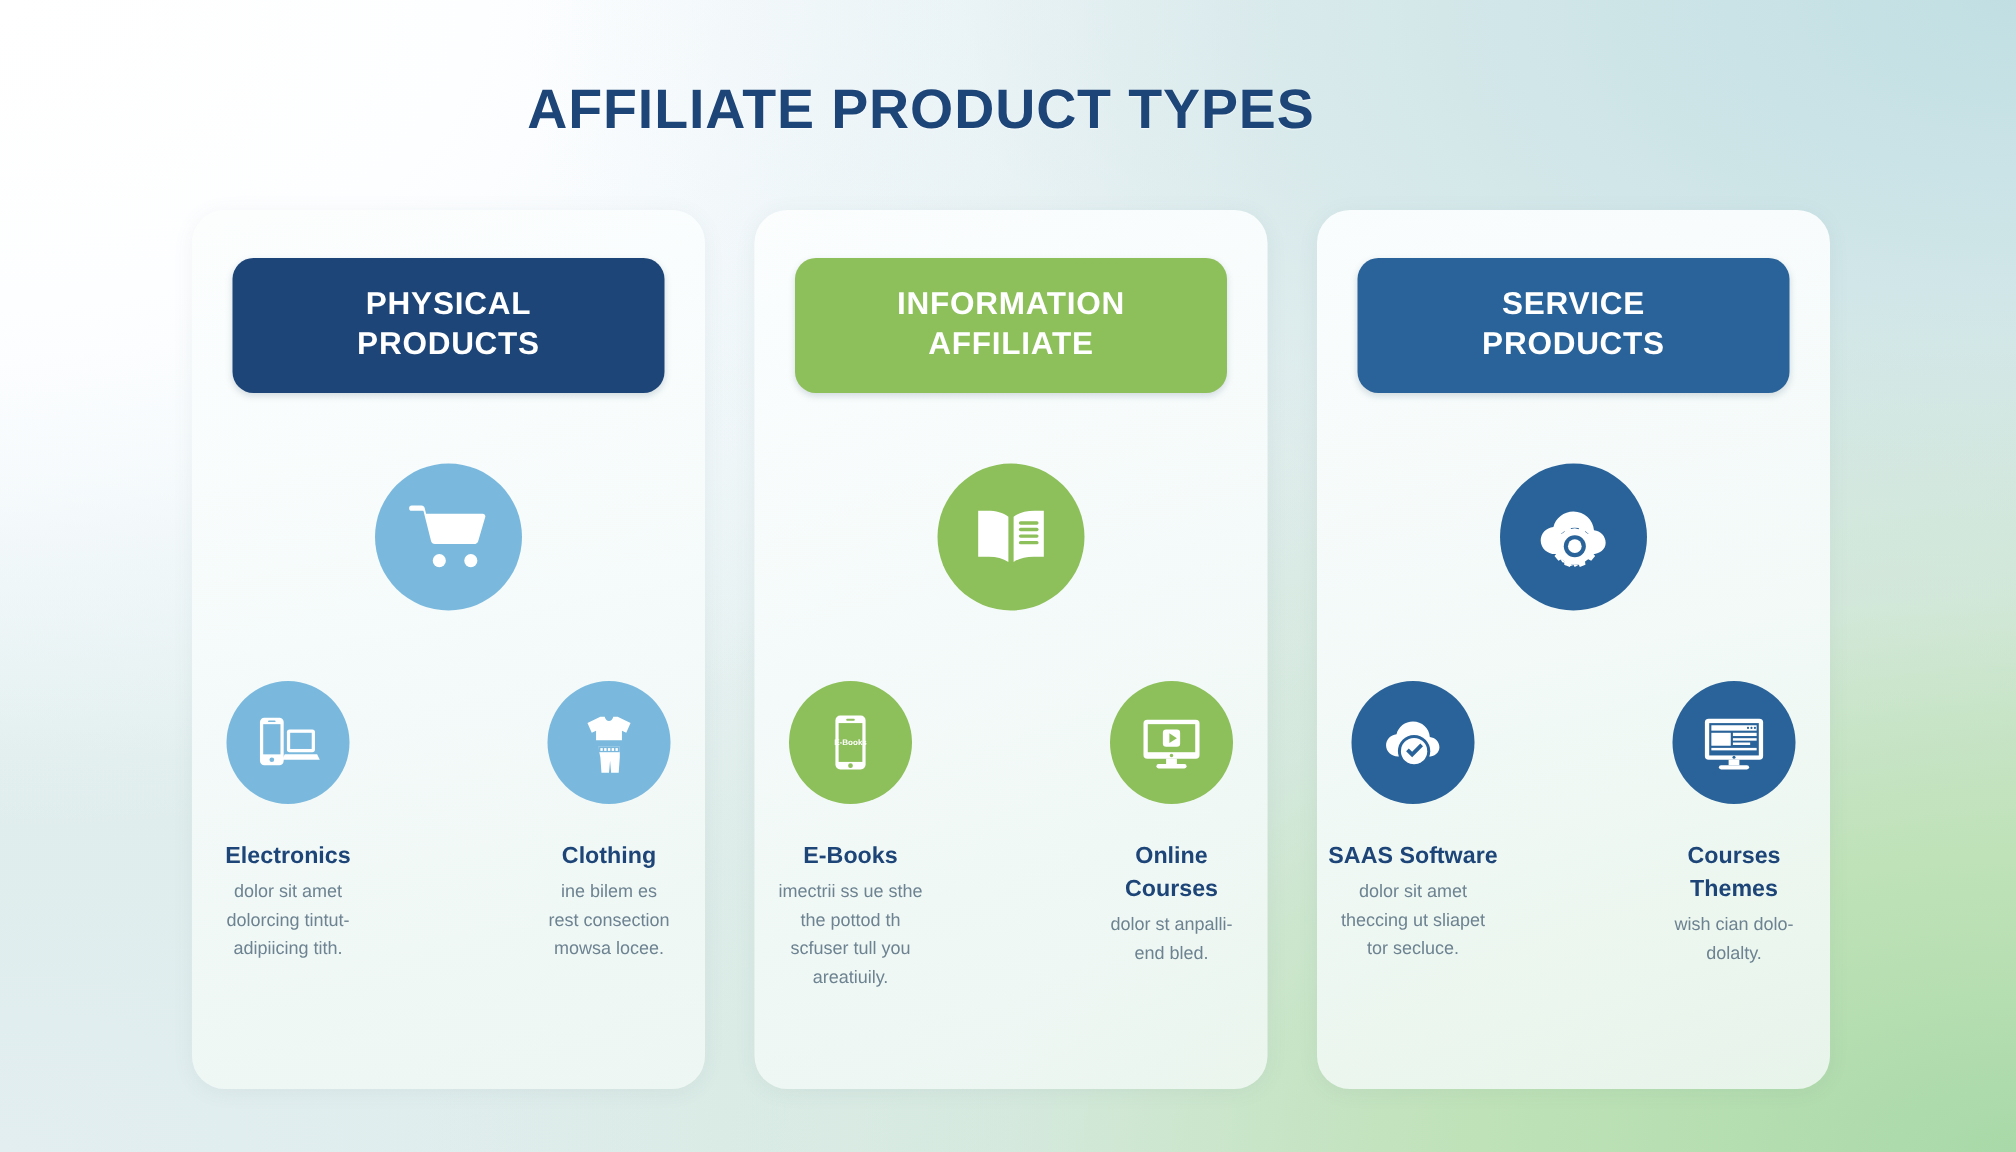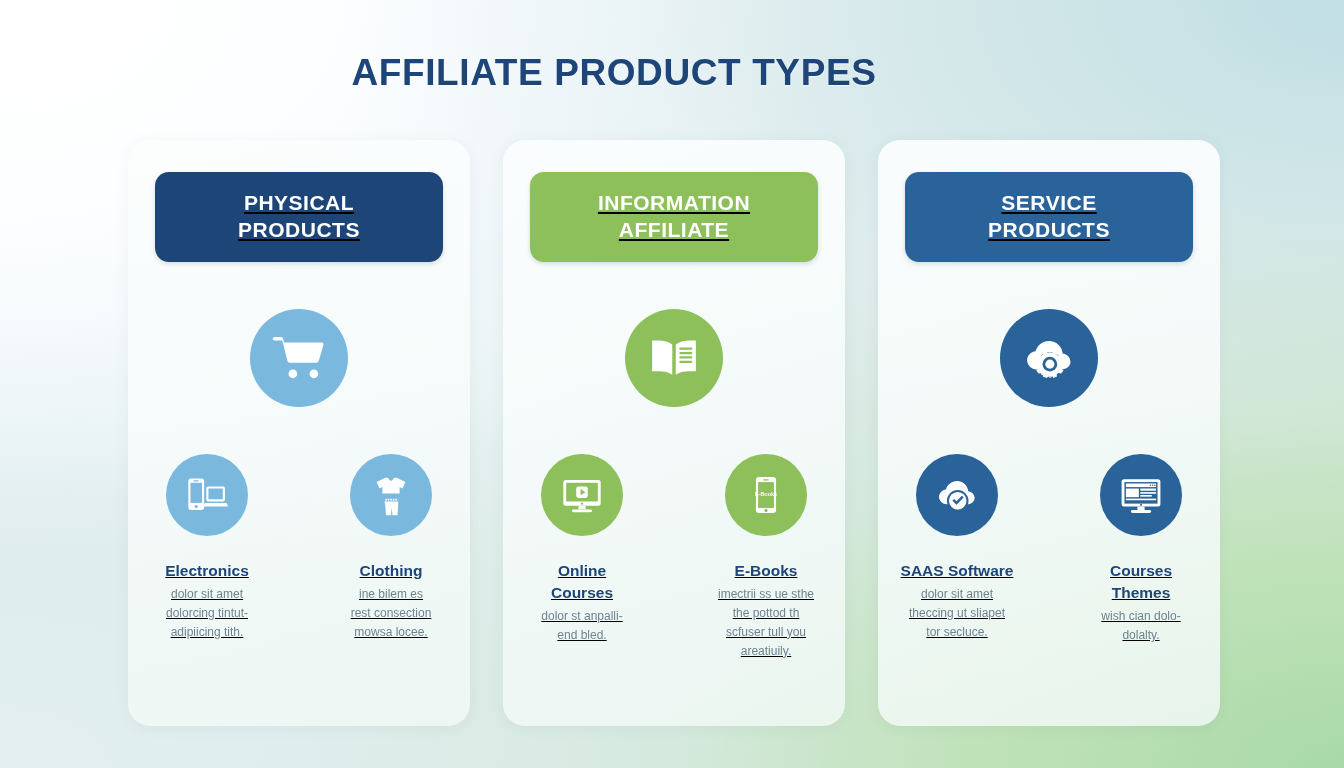--- a/index.html
+++ b/index.html
@@ -56,21 +56,20 @@
   .card {
     width: 342px;
     height: 586px;
     border-radius: 22px;
     background: linear-gradient(170deg, rgba(252,254,254,0.94) 0%, rgba(245,251,250,0.9) 55%, rgba(240,248,244,0.86) 100%);
     box-shadow: 0 2px 14px rgba(70,100,110,0.07);
     position: relative;
     display: flex;
     flex-direction: column;
     align-items: center;
-    text-decoration: underline;
   }
 
   
   .card-header {
     margin-top: 32px;
     width: 288px;
     height: 90px;
     border-radius: 14px;
     display: flex;
     align-items: center;
@@ -94,21 +93,21 @@
     align-items: center;
     justify-content: center;
   }
   .main-icon svg { width: 56px; height: 56px; }
 
   
   .sub-row {
     margin-top: 47px;
     width: 100%;
     display: flex;
-    justify-content: center;
+    justify-content: space-between;
     gap: 56px;
   }
 
   .sub-item {
     width: 128px;
     display: flex;
     flex-direction: column;
     align-items: center;
   }
 
@@ -219,50 +218,50 @@
         <rect x="38" y="25" width="15" height="2.6" rx="1.3" fill="#8dbf5a"></rect>
         <rect x="38" y="30" width="15" height="2.6" rx="1.3" fill="#8dbf5a"></rect>
         <rect x="38" y="35" width="15" height="2.6" rx="1.3" fill="#8dbf5a"></rect>
       </svg>
     </div>
 
     <div class="sub-row">
       <div class="sub-item">
         <div class="sub-icon" style="background: rgb(141, 191, 90);">
           <svg viewBox="0 0 64 64" aria-hidden="true">
+            <rect x="18" y="7" width="28" height="50" rx="4.5" fill="#ffffff"></rect>
+            <rect x="21" y="14" width="22" height="36" fill="#8dbf5a"></rect>
+            <rect x="28" y="10" width="8" height="1.8" rx="0.9" fill="#8dbf5a"></rect>
+            <circle cx="32" cy="53.5" r="2.2" fill="#8dbf5a"></circle>
+            <text class="ebook-label" x="32" y="34" text-anchor="middle">E-Books</text>
+          </svg>
+        </div>
+        <div class="sub-title" style="white-space: pre-line;">E-Books</div>
+        <div class="sub-desc">imectrii ss ue sthe
+the pottod th
+scfuser tull you
+areatiuily.</div>
+      </div>
+
+      <div class="sub-item">
+        <div class="sub-icon" style="background: rgb(141, 191, 90);">
+          <svg viewBox="0 0 64 64" aria-hidden="true">
             <rect x="6" y="11" width="52" height="36" rx="3.5" fill="#ffffff"></rect>
             <rect x="10" y="15" width="44" height="26" fill="#8dbf5a"></rect>
             <rect x="24" y="20" width="16" height="16" rx="3" fill="#ffffff"></rect>
             <path fill="#8dbf5a" d="M30 23.5l7 4.5-7 4.5z"></path>
             <circle cx="32" cy="44" r="1.6" fill="#8dbf5a"></circle>
             <rect x="27" y="47" width="10" height="5" fill="#ffffff"></rect>
             <rect x="18" y="52" width="28" height="4" rx="2" fill="#ffffff"></rect>
           </svg>
         </div>
         <div class="sub-title" style="white-space: pre-line;">Online
 Courses</div>
         <div class="sub-desc">dolor st anpalli-
 end bled.</div>
-      </div>
-
-      <div class="sub-item">
-        <div class="sub-icon" style="background: rgb(141, 191, 90);">
-          <svg viewBox="0 0 64 64" aria-hidden="true">
-            <rect x="18" y="7" width="28" height="50" rx="4.5" fill="#ffffff"></rect>
-            <rect x="21" y="14" width="22" height="36" fill="#8dbf5a"></rect>
-            <rect x="28" y="10" width="8" height="1.8" rx="0.9" fill="#8dbf5a"></rect>
-            <circle cx="32" cy="53.5" r="2.2" fill="#8dbf5a"></circle>
-            <text class="ebook-label" x="32" y="34" text-anchor="middle">E-Books</text>
-          </svg>
-        </div>
-        <div class="sub-title" style="white-space: pre-line;">E-Books</div>
-        <div class="sub-desc">imectrii ss ue sthe
-the pottod th
-scfuser tull you
-areatiuily.</div>
       </div>
     </div>
   </div>
 
   <div class="card">
     <div class="card-header" style="background: rgb(42, 99, 153); white-space: pre-line;">SERVICE
 PRODUCTS</div>
 
     <div class="main-icon" style="background: rgb(42, 99, 153);">
       <svg viewBox="0 0 64 64" aria-hidden="true">

